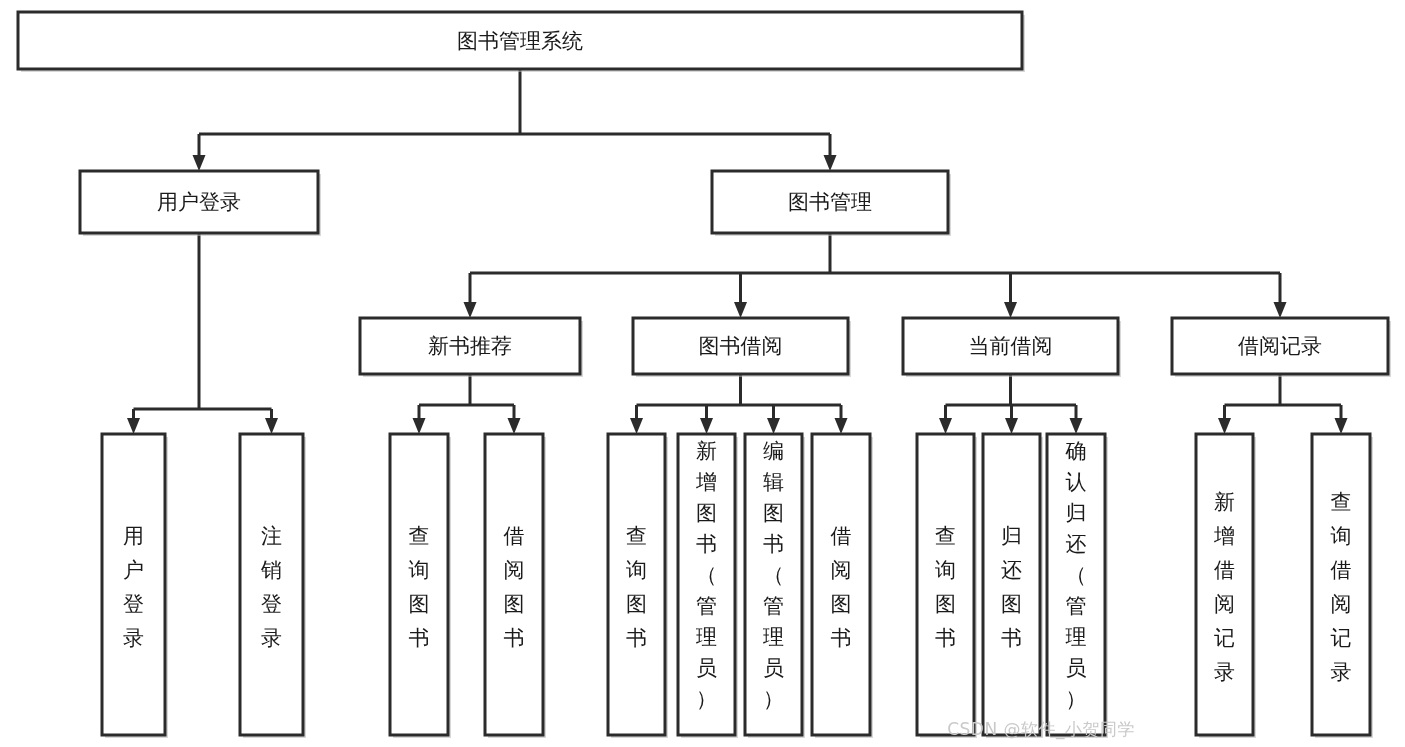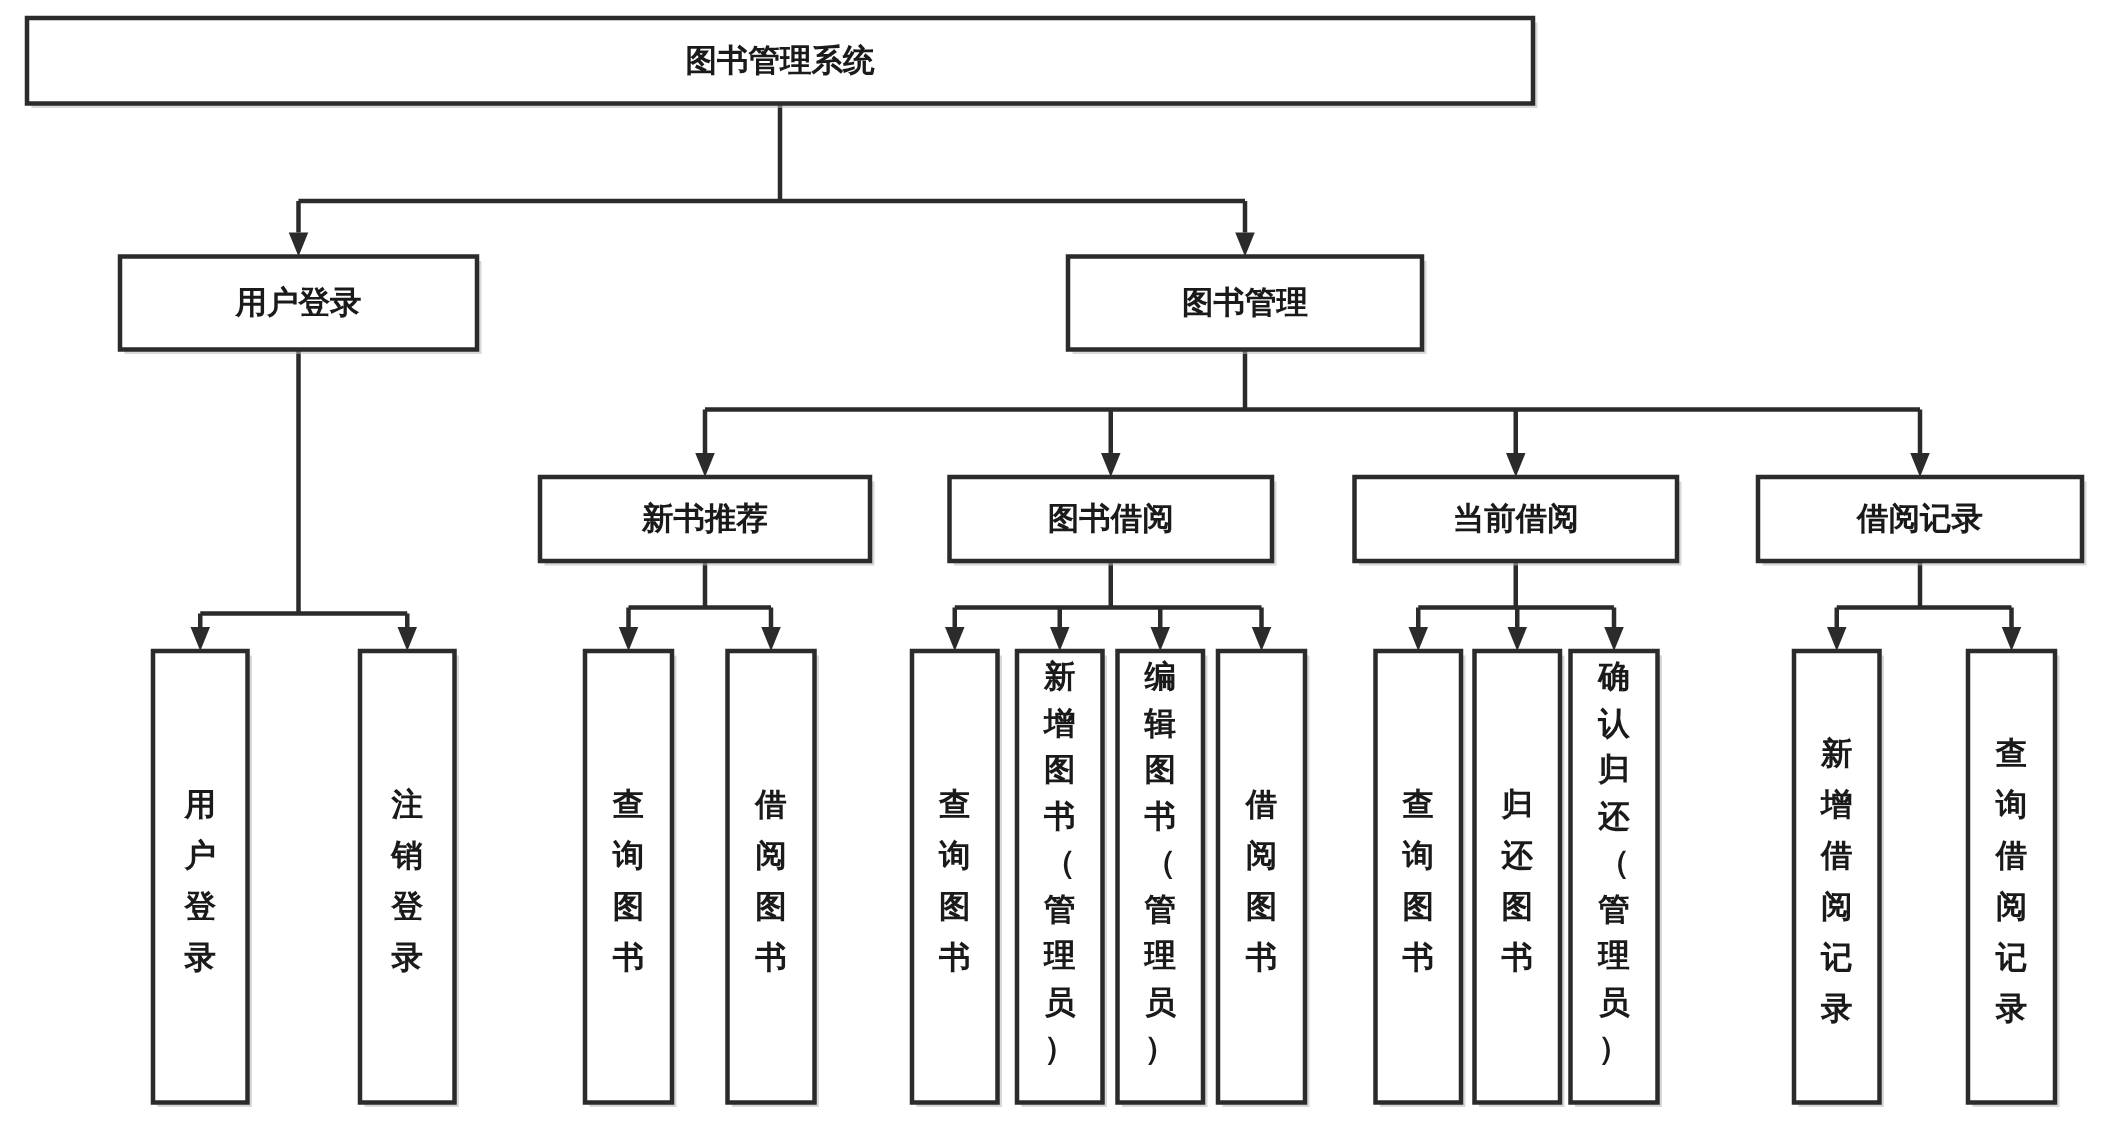--- a/index.html
+++ b/index.html
@@ -11,21 +11,20 @@
     width: 1405px;
     height: 747px;
     font-family: "DejaVu Sans", "Liberation Sans", sans-serif;
     overflow: hidden;
     position: relative;
   }
   #diagram-root {
     position: relative;
     width: 1143px;
     height: 747px;
-    font-weight: bold;
   }
   svg#diagram-canvas {
     position: absolute;
     left: 0;
     top: 0;
     width: 1405px;
     height: 747px;
     display: block;
   }
   .node-box {
@@ -242,13 +241,14 @@
           <rect x="1196" y="434" width="57" height="301" class="node-box"></rect>
           <text x="1224.5" class="node-label-v"><tspan x="1224.5" y="509.02">新</tspan><tspan x="1224.5" y="543.02">增</tspan><tspan x="1224.5" y="577.02">借</tspan><tspan x="1224.5" y="611.02">阅</tspan><tspan x="1224.5" y="645.02">记</tspan><tspan x="1224.5" y="679.02">录</tspan></text>
         </g>
         <g>
           <rect x="1315" y="437" width="58" height="301" class="node-box-shadow"></rect>
           <rect x="1312" y="434" width="58" height="301" class="node-box"></rect>
           <text x="1341" class="node-label-v"><tspan x="1341" y="509.02">查</tspan><tspan x="1341" y="543.02">询</tspan><tspan x="1341" y="577.02">借</tspan><tspan x="1341" y="611.02">阅</tspan><tspan x="1341" y="645.02">记</tspan><tspan x="1341" y="679.02">录</tspan></text>
         </g>
       </g>
   </svg>
+  <div class="watermark">CSDN @软件_小贺同学</div>
 </div>
 
 </body></html>

